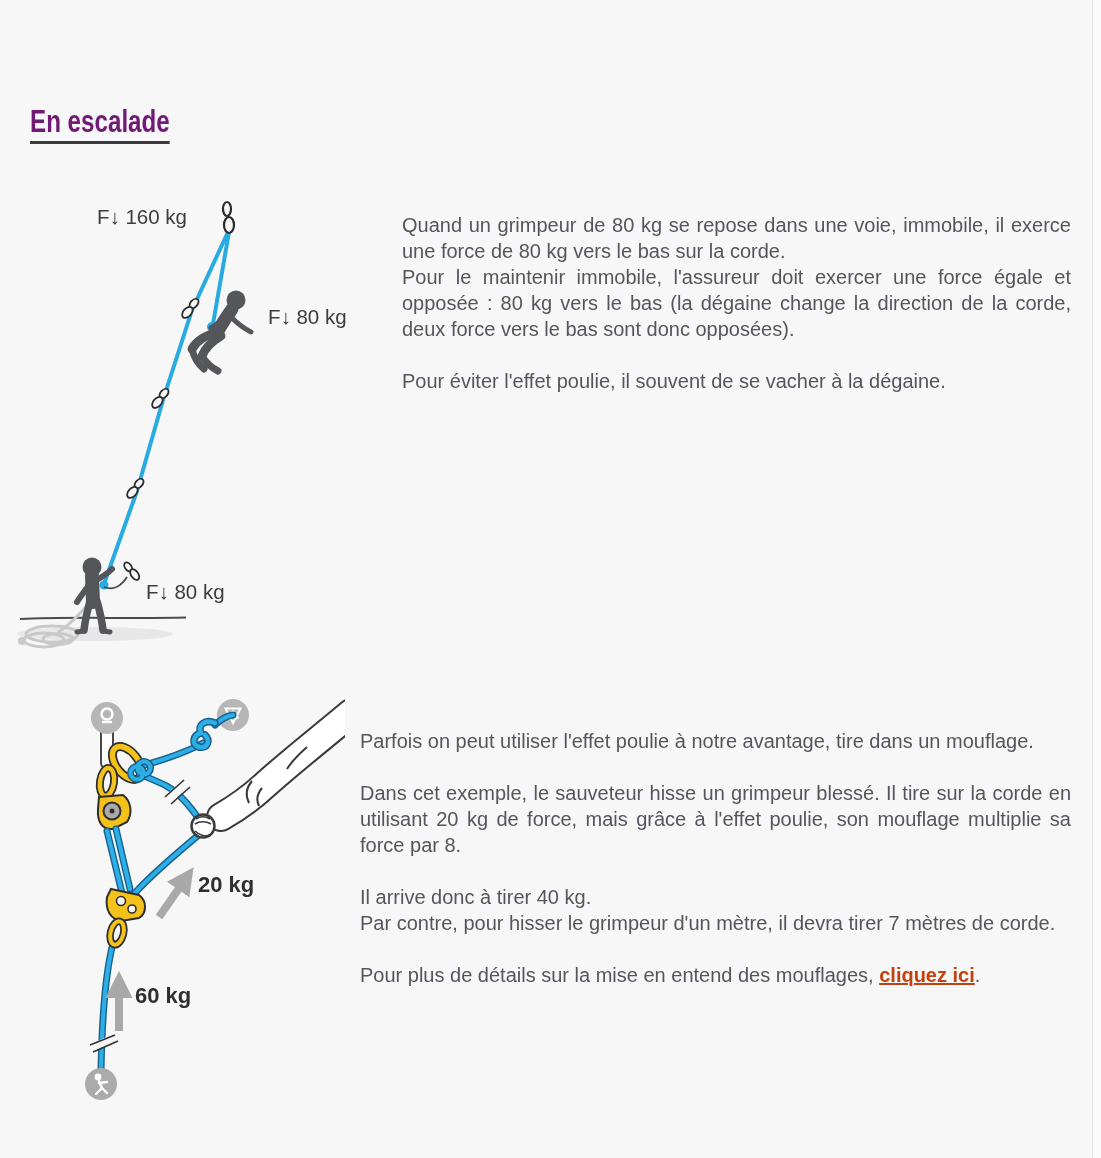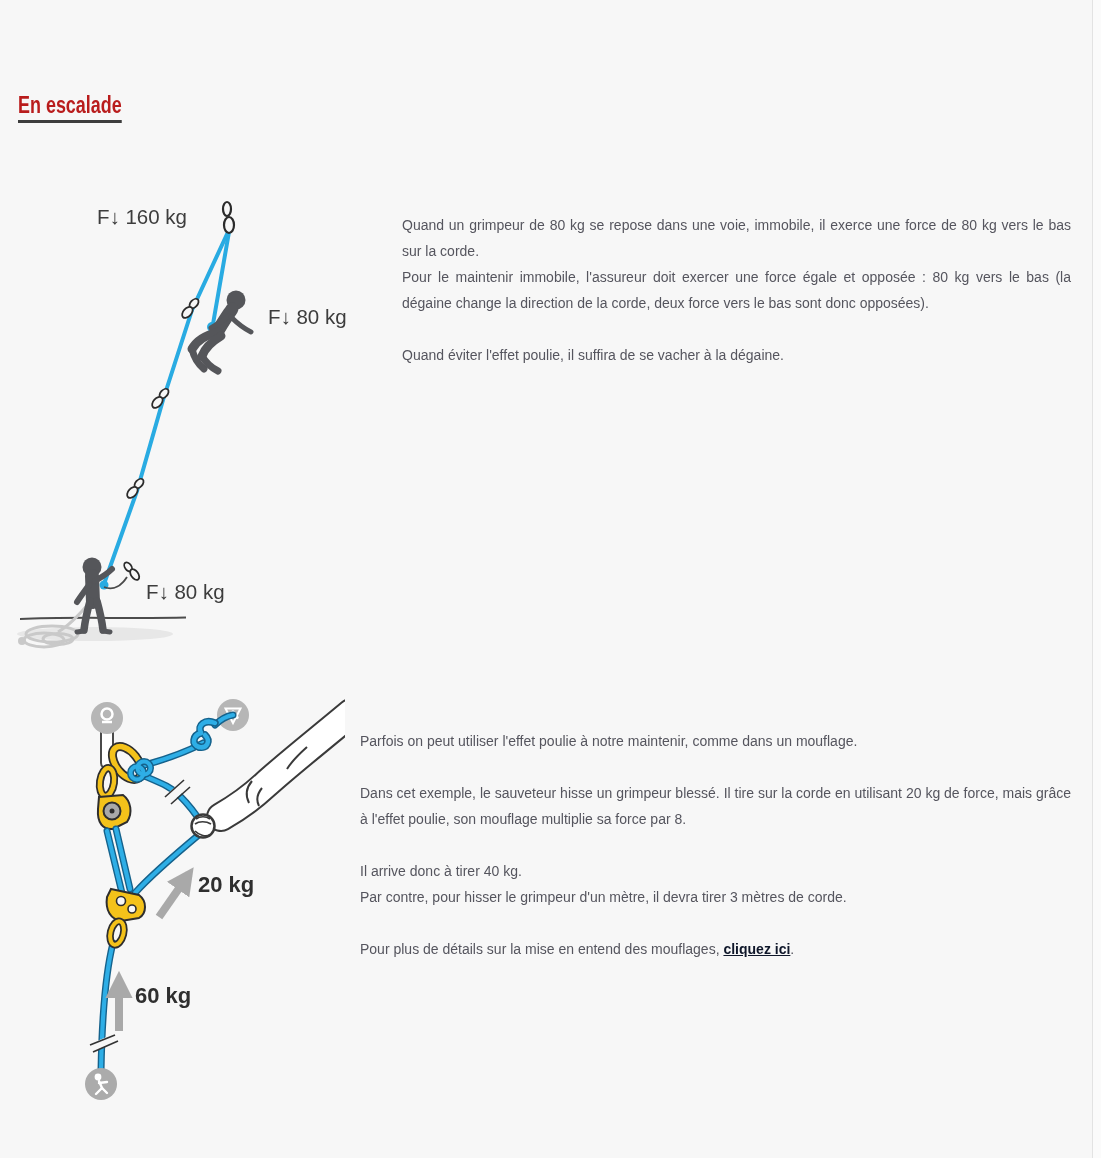--- a/index.html
+++ b/index.html
@@ -7,37 +7,37 @@
     width:1101px;height:1158px;position:relative;overflow:hidden;
     background:#f7f7f7;
     font-family:"Liberation Sans","DejaVu Sans",sans-serif;
     color:#55555e;
   }
   .right-edge{
     position:absolute;right:0;top:0;width:8px;height:1158px;
     background:#fbfbfb;border-left:1px solid #e3e3e3;
   }
   .heading{
-    position:absolute;left:18px;top:92px;margin:0;
-    font-size:23px;font-weight:700;color:#b91c1c;
+    position:absolute;left:18px;top:92px;margin:12px;
+    font-size:31px;font-weight:700;color:#701a75;
   }
   .heading .inner{
     display:inline-block;transform:scaleX(0.78);transform-origin:left center;
     border-bottom:3px solid #3d3d3d;padding-bottom:1px;letter-spacing:0px;
   }
   .textblock{
     position:absolute;text-align:justify;
-    font-size:14px;line-height:26px;
+    font-size:20px;line-height:26px;
   }
   .t1{left:402px;top:212px;width:669px;}
   .t2{left:360px;top:728px;width:711px;}
   .textblock p{margin:0 0 26px 0;}
   .textblock p:last-child{margin-bottom:0;}
   .textblock strong{font-weight:700;color:#4d4d57;}
-  a.doc-link{color:#0f172a;font-weight:700;text-decoration:underline;cursor:pointer;}
+  a.doc-link{color:#c2410c;font-weight:700;text-decoration:underline;cursor:pointer;}
   .d1{position:absolute;left:0;top:188px;}
   .d2{position:absolute;left:55px;top:685px;}
   svg text{font-family:"Liberation Sans","DejaVu Sans",sans-serif;}
   .force-label{font-size:20.5px;fill:#3d3d3d;font-weight:500;}
   .kg-label{font-size:22px;fill:#2f2f2f;font-weight:700;}
 </style>
 </head>
 <body>
 
 <div class="right-edge"></div>
@@ -110,21 +110,21 @@
   </g>
 
   <text class="force-label" x="97" y="36">F↓ 160 kg</text>
   <text class="force-label" x="268" y="136">F↓ 80 kg</text>
   <text class="force-label" x="146" y="411">F↓ 80 kg</text>
 </svg>
 
 <div class="textblock t1">
   <p><span>Quand un grimpeur de 80 kg se repose dans une voie, immobile, il exerce une force de 80 kg vers le bas sur la corde.</span><br>
      <span>Pour le maintenir immobile, l'assureur doit exercer une force égale et opposée : 80 kg vers le bas (la dégaine change la direction de la corde, deux force vers le bas sont donc opposées).</span></p>
-  <p><span>Quand éviter l'effet poulie, il suffira de se vacher à la dégaine.</span></p>
+  <p><span>Pour éviter l'effet poulie, il souvent de se vacher à la dégaine.</span></p>
 </div>
 
 <svg class="d2" width="290" height="420" viewBox="0 0 290 420">
   <defs>
     <marker id="arr" viewBox="0 0 10 10" refX="7" refY="5" markerWidth="3.4" markerHeight="3.4" orient="auto">
       <path d="M0,0 L10,5 L0,10 Z" fill="#a9a9a9"></path>
     </marker>
   </defs>
 
   <path d="M46,30 L46,78 C46,85 58,85 58,78 L58,30" fill="#ffffff" stroke="#4a4a4a" stroke-width="2"></path>
@@ -242,18 +242,18 @@
       <path d="M47,403 L41,409"></path>
       <path d="M47,403 L52,408"></path>
     </g>
   </g>
 
   <text class="kg-label" x="143" y="207">20 kg</text>
   <text class="kg-label" x="80" y="318">60 kg</text>
 </svg>
 
 <div class="textblock t2">
-  <p><span>Parfois on peut utiliser l'effet poulie à notre maintenir, comme dans un mouflage.</span></p>
+  <p><span>Parfois on peut utiliser l'effet poulie à notre avantage, tire dans un mouflage.</span></p>
   <p><span>Dans cet exemple, le sauveteur hisse un grimpeur blessé. Il tire sur la corde en utilisant 20 kg de force, mais grâce à l'effet poulie, son mouflage multiplie sa force par 8.</span></p>
   <p><span>Il arrive donc à tirer 40 kg.</span><br>
-     <span>Par contre, pour hisser le grimpeur d'un mètre, il devra tirer 3 mètres de corde.</span></p>
+     <span>Par contre, pour hisser le grimpeur d'un mètre, il devra tirer 7 mètres de corde.</span></p>
   <p><span>Pour plus de détails sur la mise en entend des mouflages, </span><a class="doc-link" href="#">cliquez ici</a><span>.</span></p>
 </div>
 
 </body></html>

